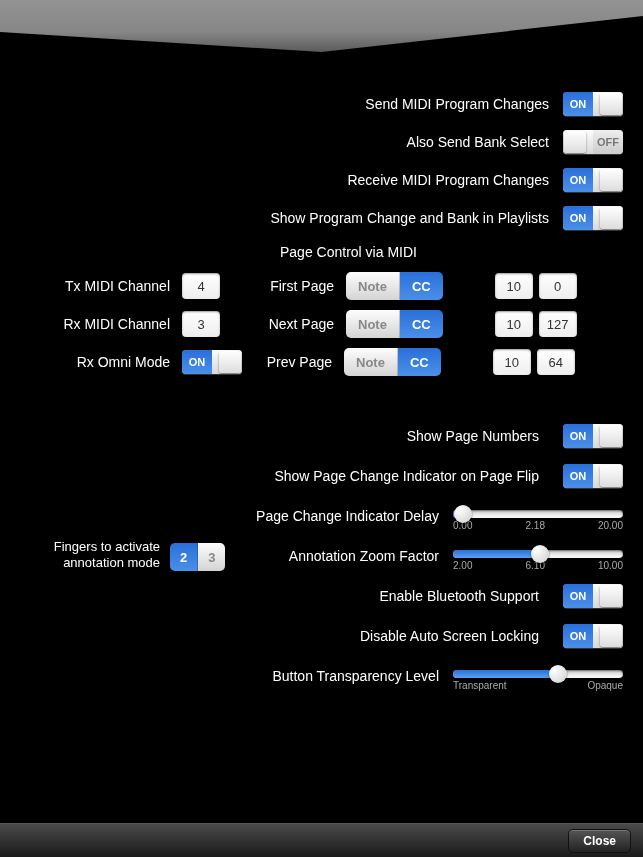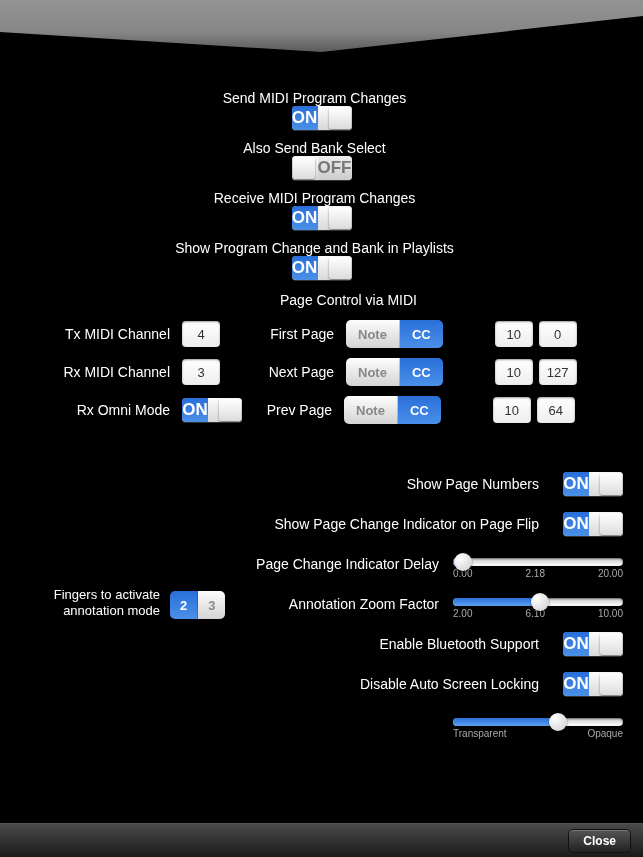--- a/index.html
+++ b/index.html
@@ -28,39 +28,38 @@
     left: 20px;
     right: 20px;
     bottom: 40px;
   }
   .row {
     display: flex;
     align-items: center;
     justify-content: flex-end;
     margin-bottom: 10px;
     min-height: 28px;
-    flex-direction: column;
   }
   .row label.left-label {
     color: #fff;
     font-size: 14px;
     margin-right: 14px;
   }
   
   .switch {
     width: 60px;
     height: 24px;
     border-radius: 4px;
     position: relative;
     background: linear-gradient(#ccc,#fff);
     box-shadow: inset 0 1px 3px rgba(0,0,0,0.5), 0 1px 0 rgba(255,255,255,0.2);
     cursor: pointer;
     display: inline-flex;
     overflow: hidden;
-    font-size: 17px;
+    font-size: 11px;
     font-weight: bold;
   }
   .switch .sw-on, .switch .sw-off {
     flex: 1;
     display: flex;
     align-items: center;
     justify-content: center;
     height: 100%;
   }
   .switch.on .sw-on {
@@ -422,20 +421,21 @@
       <div class="lbl">Disable Auto Screen Locking</div>
       <div class="ctrl">
         <div class="switch on">
           <div class="sw-on">ON</div>
             <div class="sw-off">OFF</div>
             <div class="knob"></div>
         </div>
       </div>
     </div>
     <div class="row2">
+      <div class="lbl">Button Transparency Level</div>
       <div class="slider-ctrl">
         <div class="slider-wrap">
           <div class="slider">
             <div class="fill" style="width:62%"></div>
             <div class="thumb" style="left:62%"></div>
           </div>
           <div class="slider-ticks">
             <span>Transparent</span>
             <span>Opaque</span>
           </div>

